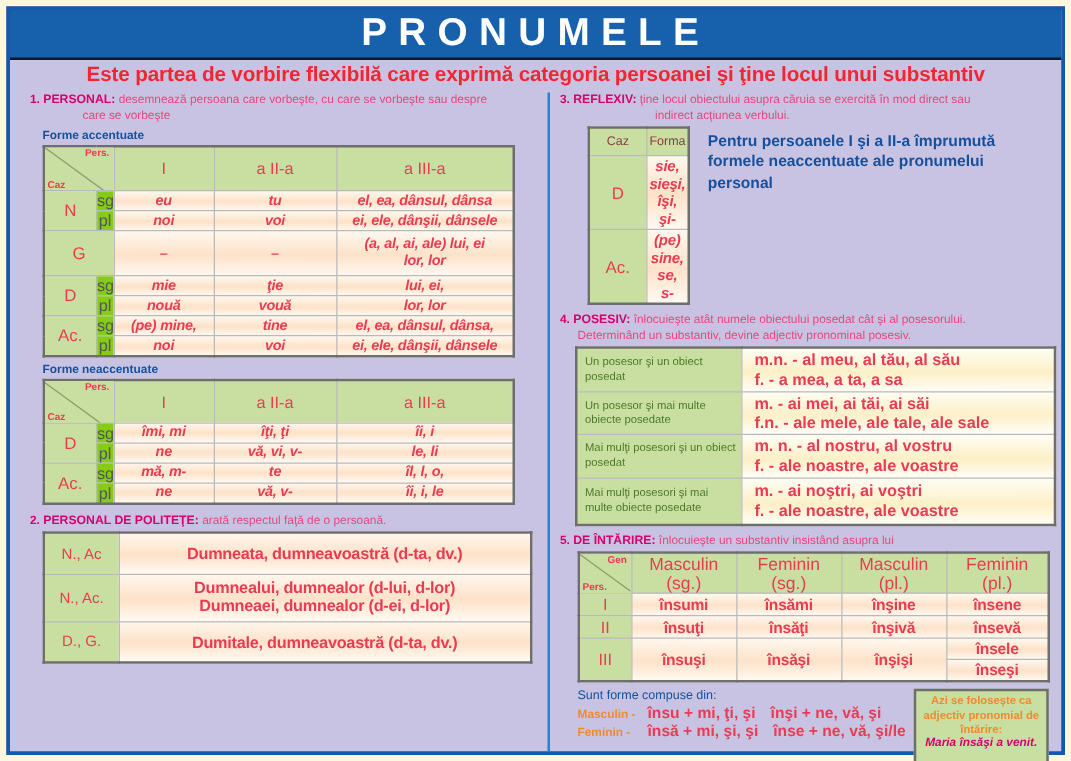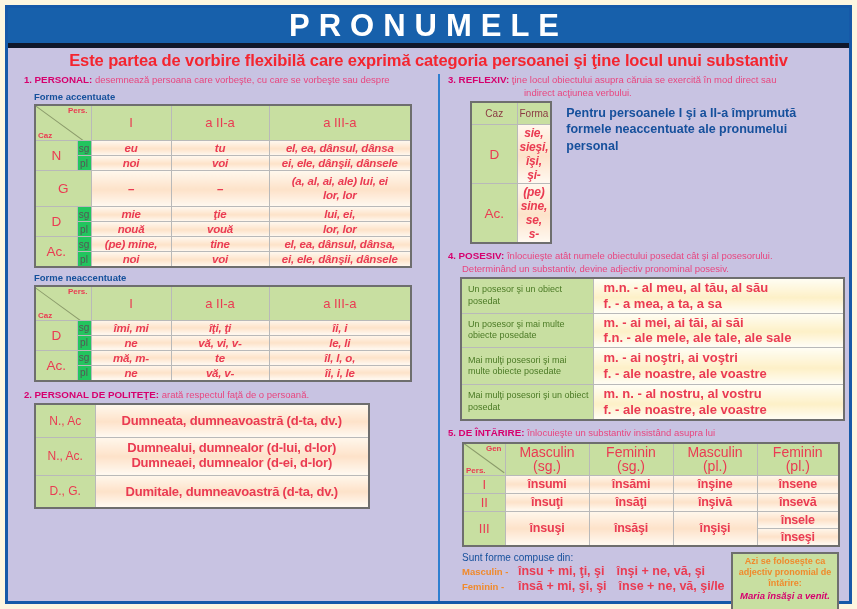--- a/index.html
+++ b/index.html
@@ -18,22 +18,22 @@
   .frame {
     position: absolute; left: 5px; top: 5px; right: 5px; bottom: 5px;
     border: 3px solid #1659a8;
     background: #c8c3e2;
   }
 
   
   .titlebar {
     height: 40px;
     background: #1760ab;
-    display: flex; align-items: center; justify-content: center;
-    border-bottom: 5px solid #0f172a;
+    display: flex; align-items: flex-start; justify-content: center;
+    border-bottom: 2px solid #0f172a;
   }
   .titlebar .title {
     color: #ffffff;
     font-size: 31px;
     font-weight: bold;
     letter-spacing: 9px;
   }
 
   .subtitle {
     text-align: center;
@@ -91,23 +91,23 @@
     font-weight: normal;
     font-size: 13px;
   }
   .hdr.small { font-size: 12px; }
   .lab {
     background: #c8dfa1;
     color: #ea3b52;
     font-size: 13.5px;
   }
   .num-cell {
-    background: #22c55e;
+    background: #84cc16;
     color: #555;
-    font-size: 10px;
+    font-size: 13px;
     width: 14px;
     padding: 0;
   }
   .val {
     background: linear-gradient(to bottom,#fff7ec 0%,#fde2c9 52%,#fff9f1 100%);
     color: #ea3b52;
     font-weight: bold;
     font-style: italic;
     font-size: 11.5px;
     letter-spacing: -0.2px;
@@ -131,21 +131,21 @@
     content: ""; position: absolute; left: -10%; top: -10%;
     width: 135%; height: 135%;
     border-top: 1px solid #8a9a6a;
     transform: rotate(36deg);
     transform-origin: 0 0;
   }
   .corner .tr { position: absolute; right: 3px; top: 0px; }
   .corner .bl { position: absolute; left: 2px; bottom: 0px; }
 
   
-  .pol-tbl { width: 336px; margin-left: 10px; }
+  .pol-tbl { width: 392px; margin-left: 10px; }
   .pol-tbl td.lab { width: 60px; font-size: 12px; }
   .pol-tbl td.val { font-size: 13px; }
 
   
   .reflex-wrap { display: flex; align-items: flex-start; margin-left: 22px; }
   .reflex-tbl { width: 152px; }
   .reflex-note {
     color: #16509c;
     font-size: 12.5px;
     font-weight: bold;
@@ -217,20 +217,21 @@
   <div class="subtitle">Este partea de vorbire flexibilă care exprimă categoria persoanei şi ţine locul unui substantiv</div>
 
   <div class="content">
 
     <div class="col-left">
 
       <div class="sec-head">
         <span class="num">1.</span>
         <b>PERSONAL:</b>
         <span>desemnează persoana care vorbeşte, cu care se vorbeşte sau despre</span>
+        <span class="indent">care se vorbeşte</span>
       </div>
 
       <div class="tbl-caption">Forme accentuate</div>
 
       <table style="width:378px;margin-left:10px">
         <colgroup>
               <col style="width:42px">
               <col style="width:14px">
               <col style="width:80px">
               <col style="width:98px">
@@ -421,27 +422,27 @@
           <td class="k" style="height:33px">Un posesor şi un obiect posedat</td>
           <td class="v" style="white-space:pre-line">m.n. - al meu, al tău, al său
 f. - a mea, a ta, a sa</td>
         </tr>
         <tr>
           <td class="k" style="height:33px">Un posesor şi mai multe obiecte posedate</td>
           <td class="v" style="white-space:pre-line">m. - ai mei, ai tăi, ai săi
 f.n. - ale mele, ale tale, ale sale</td>
         </tr>
         <tr>
+          <td class="k" style="height:33px">Mai mulţi posesori şi un obiect posedat</td>
+          <td class="v" style="white-space:pre-line">m. n. - al nostru, al vostru
+f. - ale noastre, ale voastre</td>
+        </tr>
+        <tr>
           <td class="k" style="height:37px">Mai mulţi posesori şi mai multe obiecte posedate</td>
           <td class="v" style="white-space:pre-line">m. - ai noştri, ai voştri
-f. - ale noastre, ale voastre</td>
-        </tr>
-        <tr>
-          <td class="k" style="height:33px">Mai mulţi posesori şi un obiect posedat</td>
-          <td class="v" style="white-space:pre-line">m. n. - al nostru, al vostru
 f. - ale noastre, ale voastre</td>
         </tr>
       </tbody>
           </table>
 
       <div class="sec-head" style="margin-top:6px">
         <span class="num">5.</span>
         <b>DE ÎNTĂRIRE:</b>
         <span>înlocuieşte un substantiv insistând asupra lui</span>
       </div>

